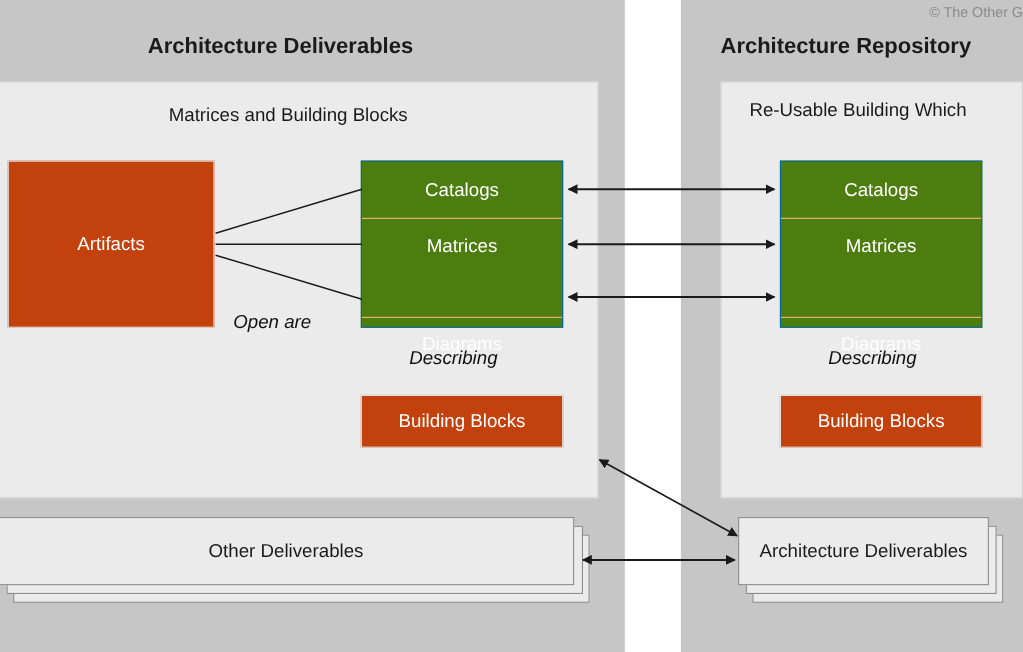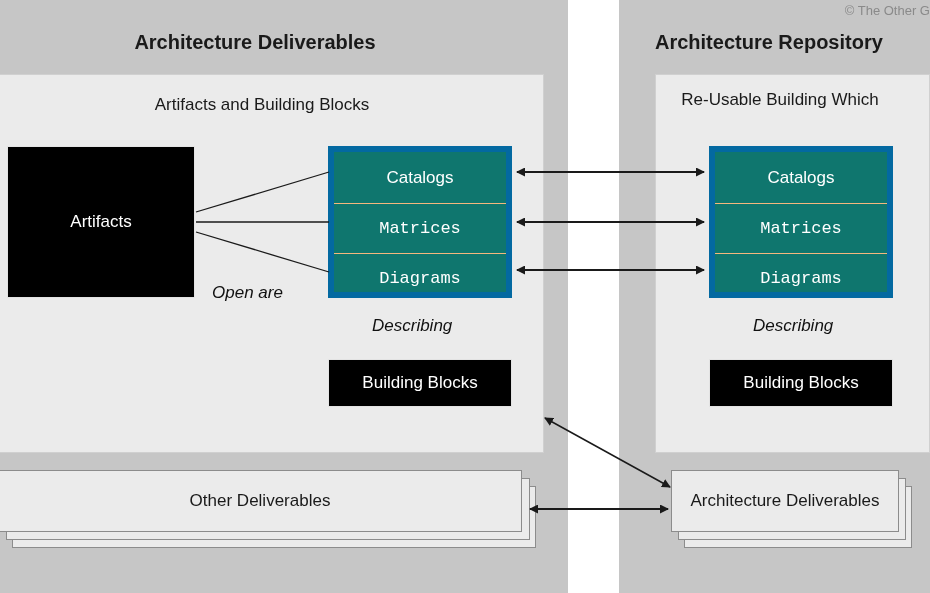--- a/index.html
+++ b/index.html
@@ -42,39 +42,39 @@
 
   .inner-title{
     position:absolute;font-size:17px;color:#1a1a1a;text-align:center;
     line-height:23px;
   }
   #inner-title-left{left:0;top:93px;width:524px;}
   #inner-title-right{left:655px;top:88px;width:250px;}
 
   
   .obox{
-    position:absolute;background:#000000;border:1px solid #e3e3e3;
+    position:absolute;background:#c2410c;border:1px solid #e3e3e3;
     box-sizing:border-box;
     color:#ffffff;font-size:17px;
     display:flex;align-items:center;justify-content:center;
   }
   #artifacts-box{left:7px;top:146px;width:188px;height:152px;}
 
-  .stack{position:absolute;border:6px solid #0369a1;box-sizing:border-box;background:#0f766e;}
+  .stack{position:absolute;border:1px solid #0369a1;box-sizing:border-box;background:#4d7c0f;}
   #stack-left{left:328px;top:146px;width:184px;height:152px;}
   #stack-right{left:709px;top:146px;width:184px;height:152px;}
   .stack .row{
     height:50px;color:#fff;font-size:17px;
     display:flex;align-items:center;justify-content:center;
     box-sizing:border-box;
   }
-  .stack .row + .row{border-top:1px solid #f5b77e;font-family:Liberation Mono, monospace;}
+  .stack .row + .row{border-top:1px solid #f5b77e;}
   .stack .row:nth-child(1){height:51px;}
   .stack .row:nth-child(2){height:50px;}
-  .stack .row:nth-child(3){height:49px;}
+  .stack .row:nth-child(3){height:49px;margin-top:40px;}
 
   #bb-left{left:328px;top:359px;width:184px;height:48px;}
   #bb-right{left:709px;top:359px;width:184px;height:48px;}
 
   
   .italic-label{
     position:absolute;font-size:17px;font-style:italic;color:#111;
     white-space:nowrap;
   }
   #lbl-which-are{left:212px;top:283px;}
@@ -114,21 +114,21 @@
   <div class="panel" id="panel-right"></div>
 
   <div class="inner-panel" id="inner-left"></div>
   <div class="inner-panel" id="inner-right"></div>
 
   <div class="panel-title" id="title-left">Architecture Deliverables</div>
   <div class="panel-title" id="title-right">Architecture Repository</div>
 
   <div id="copyright">© The Other G</div>
 
-  <div class="inner-title" id="inner-title-left">Artifacts and Building Blocks</div>
+  <div class="inner-title" id="inner-title-left">Matrices and Building Blocks</div>
   <div class="inner-title" id="inner-title-right">Re-Usable Building Which</div>
 
   <div class="obox" id="artifacts-box">Artifacts</div>
 
   <div class="stack" id="stack-left">
     <div class="row">Catalogs</div>
     <div class="row">Matrices</div>
     <div class="row">Diagrams</div>
   </div>
 

